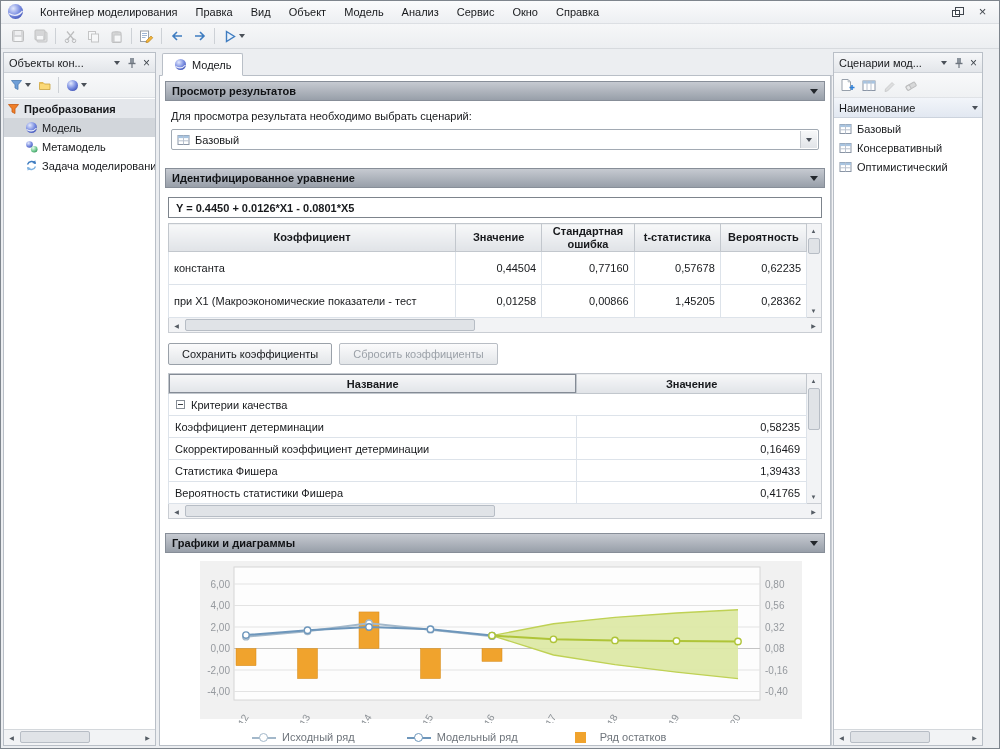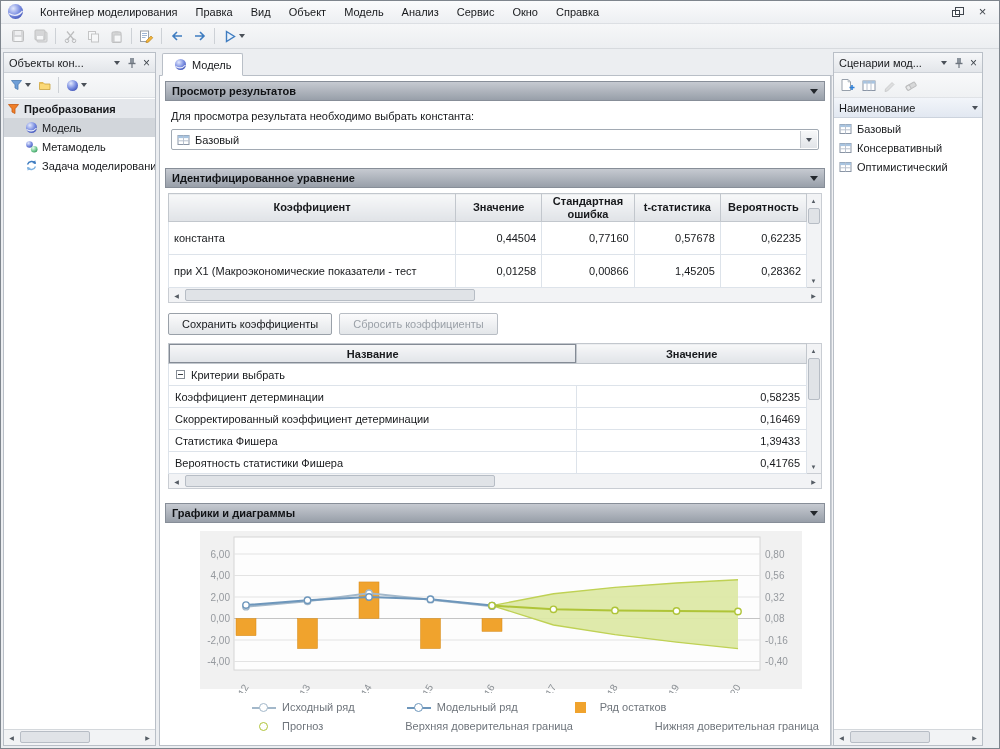--- a/index.html
+++ b/index.html
@@ -296,21 +296,21 @@
         </div>
       </div>
       <div class="tab-content">
 
         <div class="sec-header">
           <span>Просмотр результатов</span>
           <span class="spacer"></span>
             <span class="sec-arrow"></span>
         </div>
         <div class="results-body">
-          <div>Для просмотра результата необходимо выбрать константа:</div>
+          <div>Для просмотра результата необходимо выбрать сценарий:</div>
           <div class="combo">
             <span class="icon">
                 <svg width="13" height="12">
                   <rect x="1" y="1.5" width="11" height="9" fill="#fff" stroke="#8a95a5"></rect>
                   <rect x="1" y="1.5" width="11" height="2.6" fill="#a8c4e0"></rect>
                   <line x1="6.5" y1="1.5" x2="6.5" y2="10.5" stroke="#b9c2cf"></line>
                   <line x1="1" y1="6.8" x2="12" y2="6.8" stroke="#b9c2cf"></line>
                 </svg>
               </span>
             <span>Базовый</span>
@@ -318,20 +318,23 @@
                 <span class="dd"></span>
               </span>
           </div>
         </div>
 
         <div class="sec-header mt">
           <span>Идентифицированное уравнение</span>
           <span class="spacer"></span>
             <span class="sec-arrow"></span>
         </div>
+        <div class="eq-box">
+            <span>Y = 0.4450 + 0.0126*X1 - 0.0801*X5</span>
+          </div>
         <div class="table-block">
           <table class="coef-table">
             <colgroup>
                 <col style="width:45%">
                 <col style="width:13.5%">
                 <col style="width:14.5%">
                 <col style="width:13.5%">
                 <col style="width:13.5%">
               </colgroup>
             <thead>
@@ -387,21 +390,21 @@
                 <col style="width:36%">
               </colgroup>
             <thead>
                 <tr>
               <th class="pressed">Название</th>
               <th>Значение</th>
             </tr>
               </thead>
             <tbody>
               <tr>
-                <td colspan="2"><span class="expander"></span><span>Критерии выбрать</span></td>
+                <td colspan="2"><span class="expander"></span><span>Критерии качества</span></td>
               </tr>
               <tr>
                 <td class="indent">Коэффициент детерминации</td>
                 <td class="num">0,58235</td>
               </tr>
               <tr>
                 <td class="indent">Скорректированный коэффициент детерминации</td>
                 <td class="num">0,16469</td>
               </tr>
               <tr>

